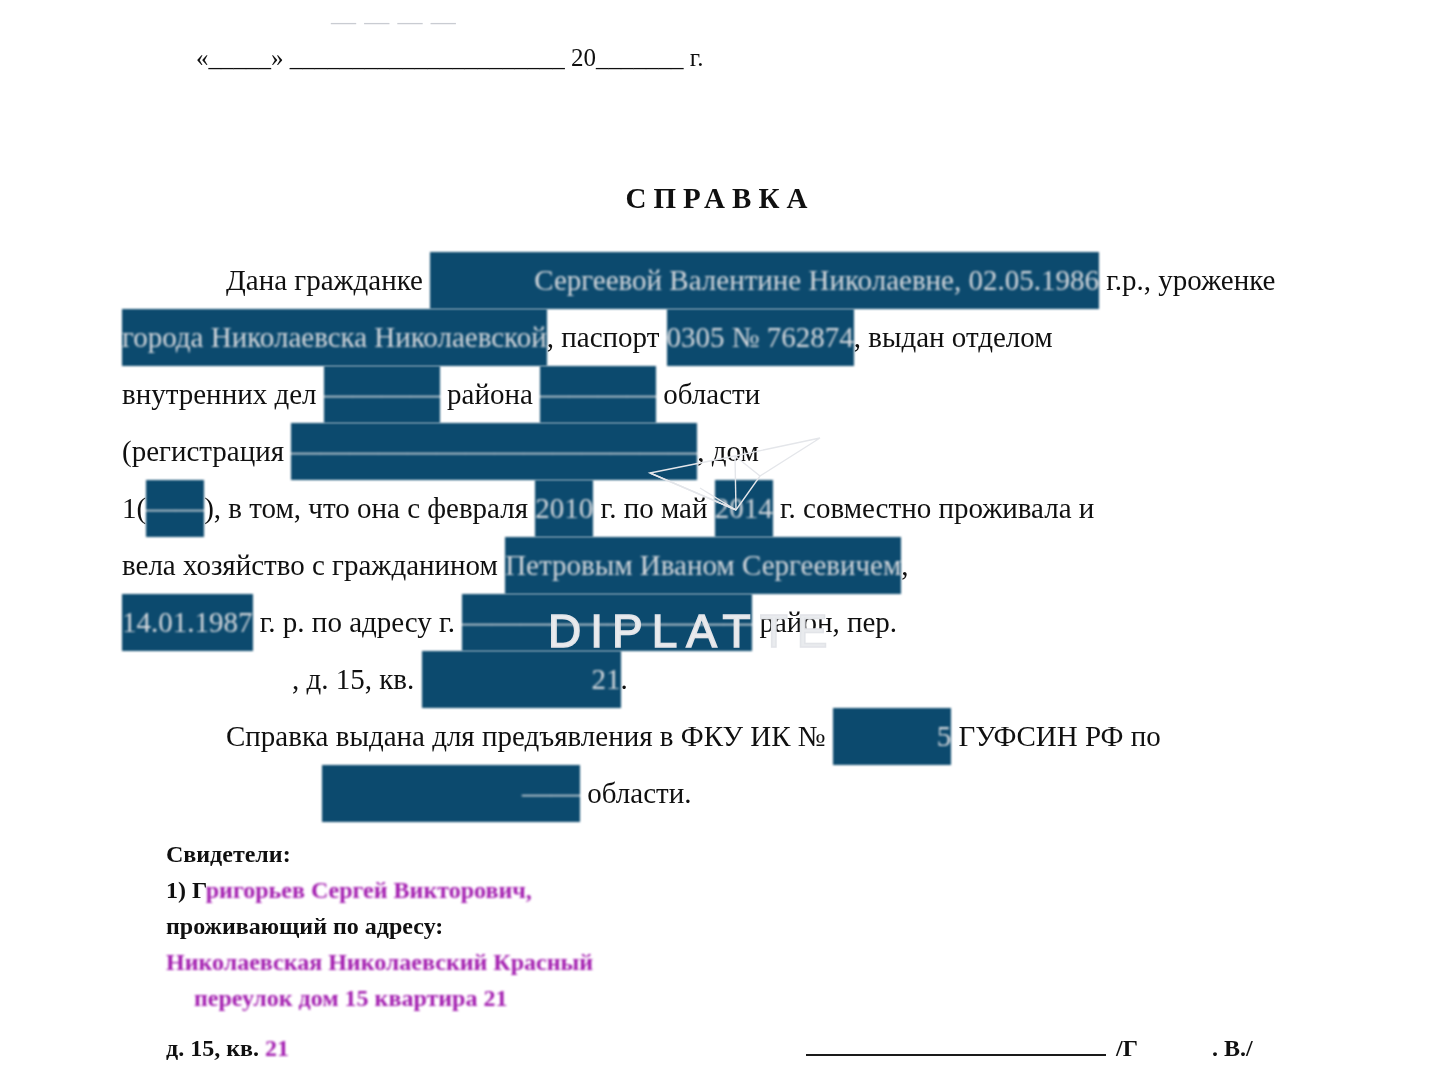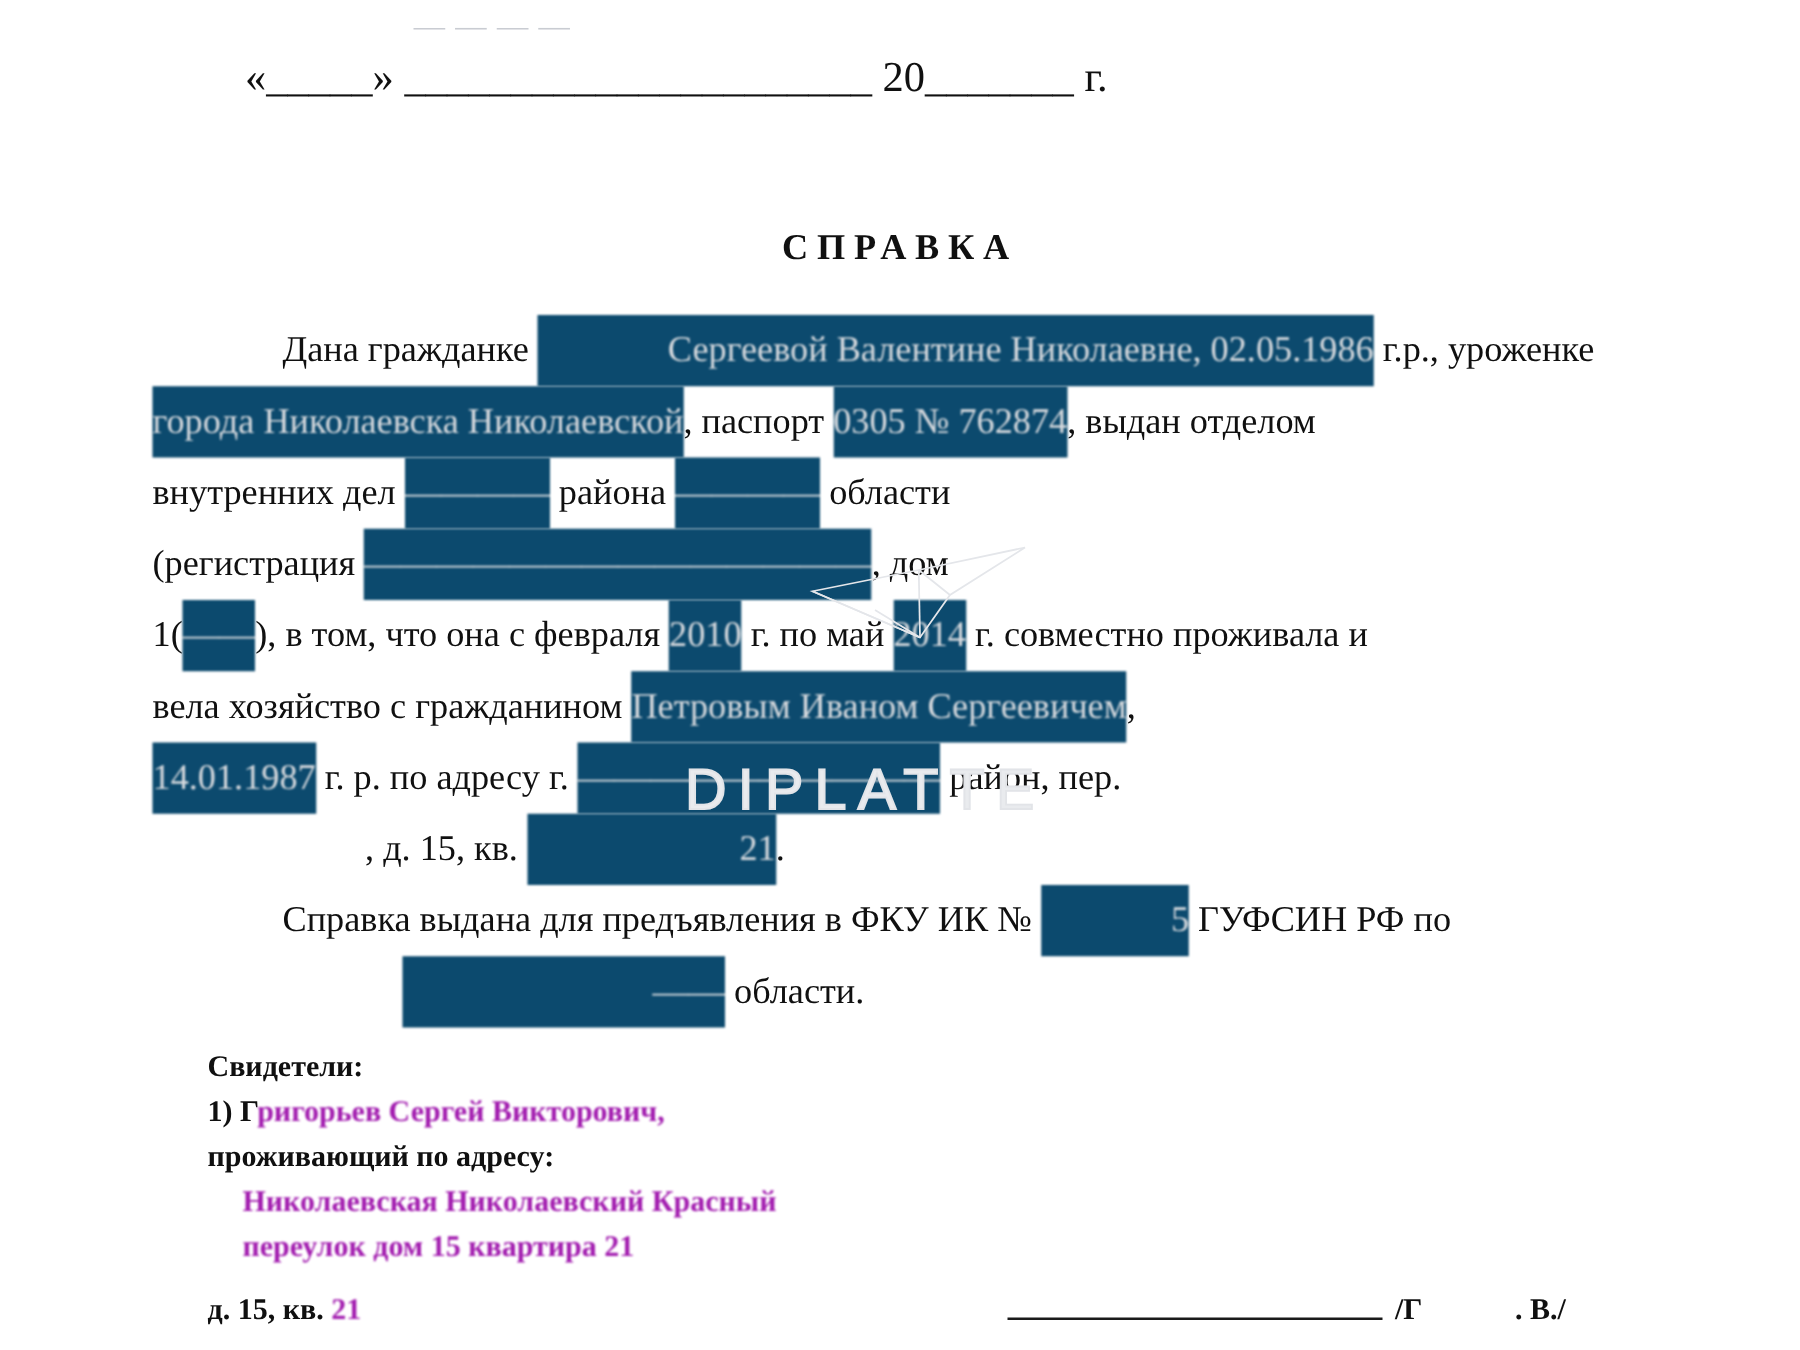--- a/index.html
+++ b/index.html
@@ -26,21 +26,21 @@
   }
   .header-faded {
     font-size: 25px;
     color: #c9ccd2;
     letter-spacing: 1px;
     height: 32px;
     margin-left: 135px;
     filter: blur(0.6px);
   }
   .date-line {
-    font-size: 34px;
+    font-size: 25px;
     white-space: nowrap;
     margin-top: 4px;
   }
   .reg-line {
     font-size: 23px;
     white-space: nowrap;
     margin-top: 22px;
   }
 
   
@@ -188,21 +188,21 @@
   </svg>
   <div class="watermark">DIPLATTE</div>
 
   <div class="witness-block">
     <div class="row">Свидетели:</div>
 
     <div class="row"><span>1) Г</span><span class="witness-ghost">ригорьев Сергей Викторович,</span></div>
 
     <div class="row">проживающий по адресу:</div>
 
-    <div class="row witness-ghost" style="margin-left:28px">Николаевская Николаевский Красный</div>
+    <div class="row witness-ghost" style="">Николаевская Николаевский Красный</div>
     <div class="row witness-ghost" style="margin-left:28px">переулок дом 15 квартира 21</div>
 
     <div class="sign-row">
       <span class="sign-left"><span>д. 15, кв. </span><span class="witness-ghost">21</span></span>
       <span class="sign-line"></span>
       <span class="sign-name"><span>/Г</span><span style="display:inline-block;width:74px"></span><span>. В./</span></span>
     </div>
 
   </div>
 

